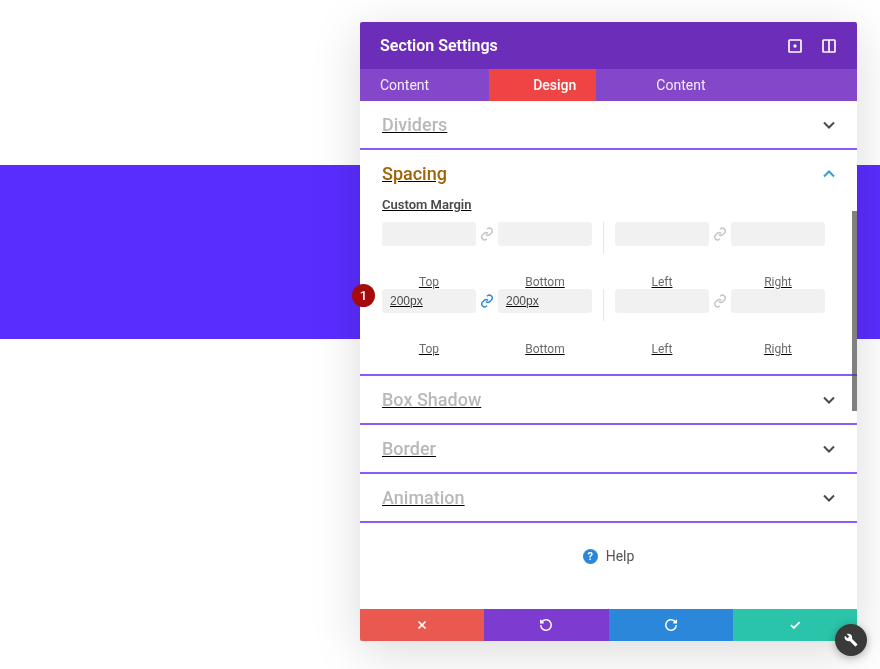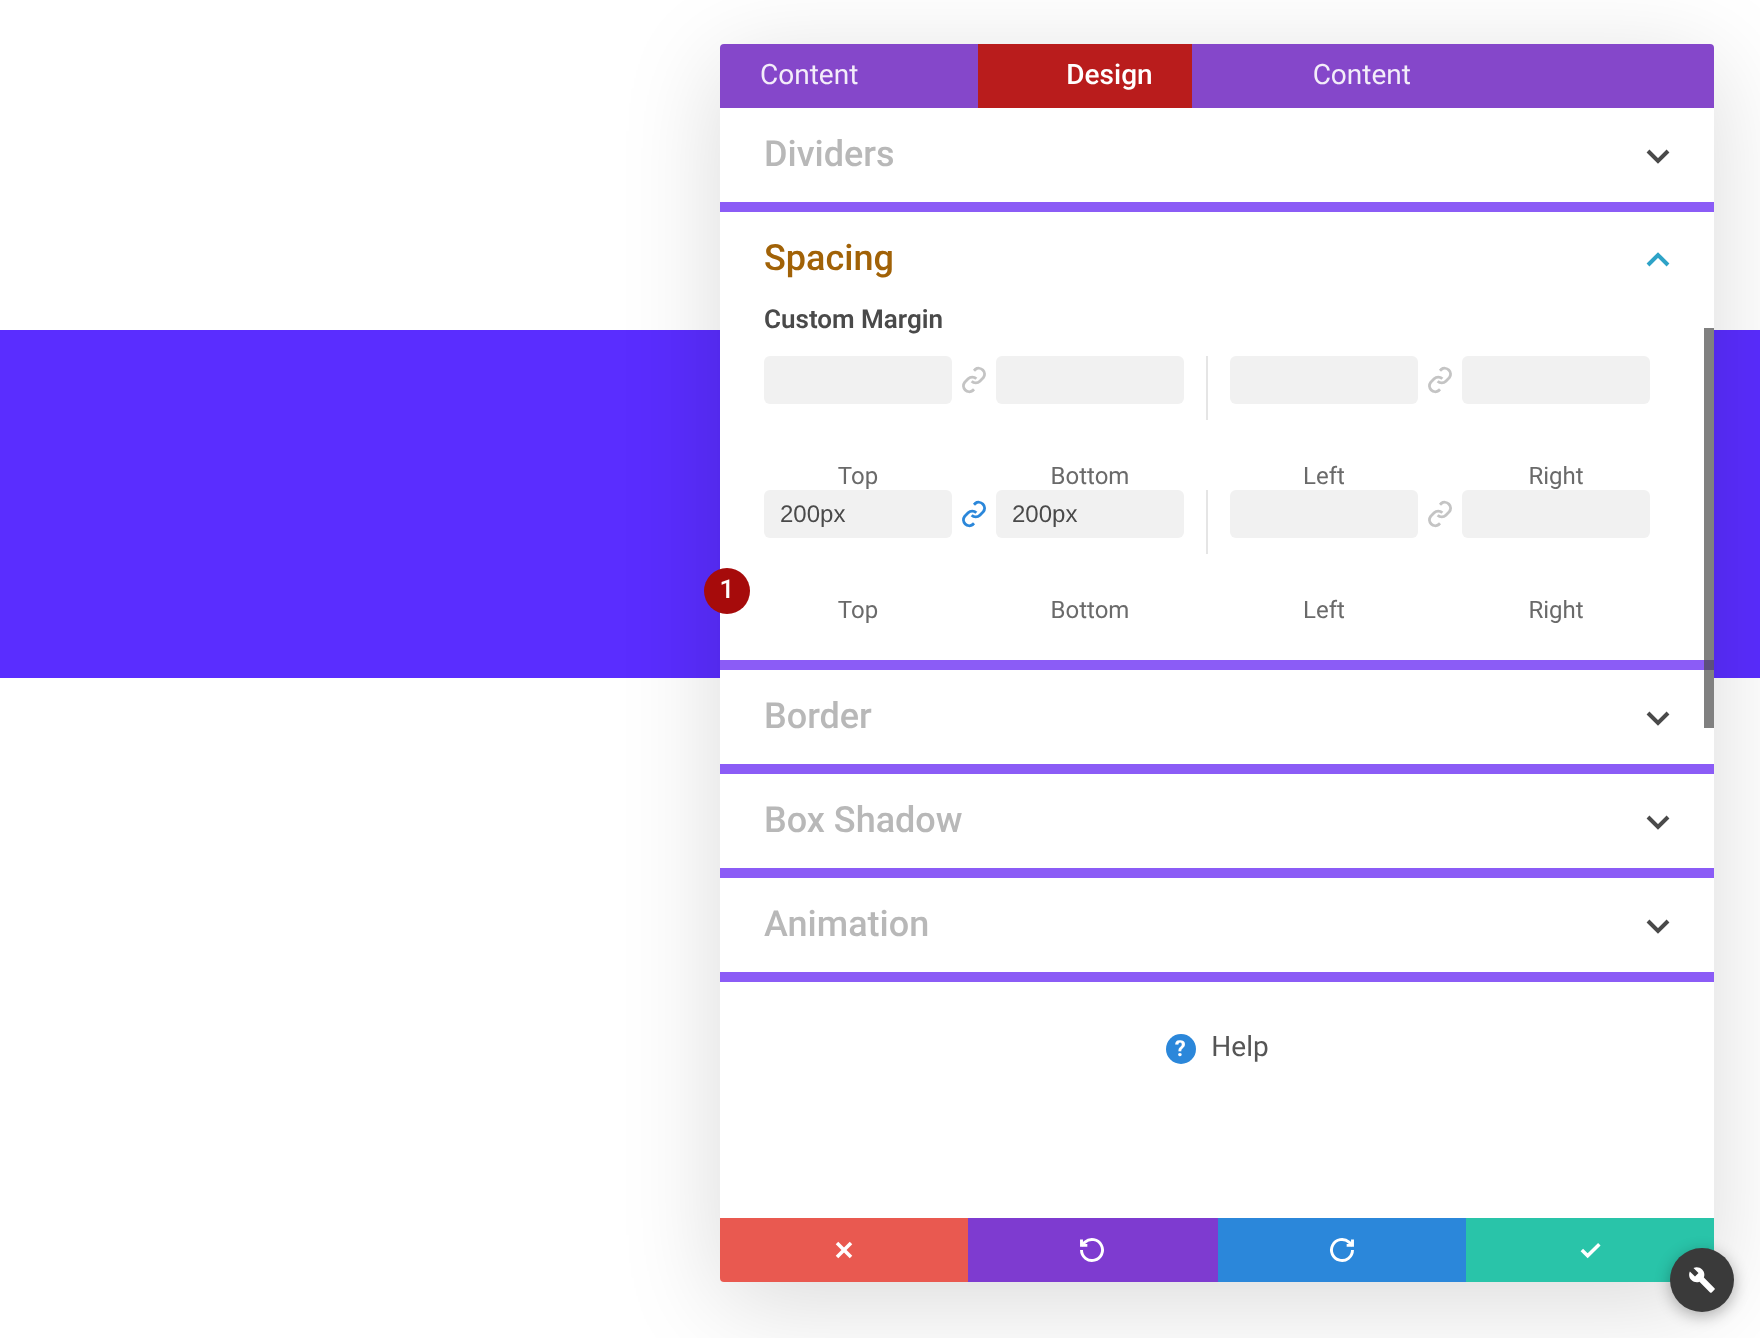--- a/index.html
+++ b/index.html
@@ -69,42 +69,43 @@
       gap: 40px;
     }
     .tab {
       padding: 8px 20px;
       color: #fff;
       font-size: 14px;
       cursor: pointer;
       opacity: 0.9;
     }
     .tab.active {
-      background: #b91c1c;
+      background: #ef4444;
       font-weight: 500;
       opacity: 1;
       padding-left: 44px;
     }
     .panel-body {
       flex: 1;
       overflow-y: auto;
       position: relative;
     }
     .scrollbar-indicator {
       position: absolute;
       right: 0;
       top: 110px;
       width: 5px;
       height: 200px;
       background: #4a4a4a;
       opacity: 0.7;
       z-index: 15;
     }
     .accordion-section {
-      border-bottom: 5px solid #8b5cf6;
+      border-bottom: 2px solid #8b5cf6;
+      text-decoration: underline;
     }
     .accordion-header {
       padding: 13px 22px;
       display: flex;
       justify-content: space-between;
       align-items: center;
       cursor: pointer;
     }
     .accordion-title {
       font-size: 18px;
@@ -254,20 +255,37 @@
     }
     .floating-round-btn svg { width: 14px; height: 14px; color: #fff; }
   </style>
 </head>
 <body>
 
 <div class="bg-purple-strip"></div>
 
 <div class="settings-panel">
 
+  <div class="panel-header">
+    <div class="panel-title">Section Settings</div>
+    <div class="panel-header-icons">
+      <div class="header-icon-btn">
+        <svg viewBox="0 0 24 24" fill="none" stroke="#fff" stroke-width="2.5">
+            <rect x="3" y="3" width="18" height="18" rx="1"></rect>
+            <circle cx="12" cy="12" r="2.5" fill="#fff" stroke="none"></circle>
+          </svg>
+      </div>
+      <div class="header-icon-btn">
+        <svg viewBox="0 0 24 24" fill="none" stroke="#fff" stroke-width="2.5">
+            <rect x="3" y="3" width="18" height="18" rx="1"></rect>
+            <line x1="12" y1="3" x2="12" y2="21"></line>
+          </svg>
+      </div>
+    </div>
+  </div>
 
   <div class="tabs-row">
     <div class="tab">Content</div>
     <div class="tab active">Design</div>
     <div class="tab">Content</div>
   </div>
 
   <div class="panel-body">
     <div class="scrollbar-indicator"></div>
 
@@ -356,32 +374,32 @@
             <input class="spacing-input" value="" style="">
             <div class="spacing-sub-label">Right</div>
           </div>
         </div>
 
       </div>
     </div>
 
     <div class="accordion-section">
       <div class="accordion-header">
-        <div class="accordion-title">Border</div>
+        <div class="accordion-title">Box Shadow</div>
         <div class="chevron">
           <svg viewBox="0 0 12 8" fill="none" stroke="currentColor" stroke-width="2">
               <polyline points="1,1.5 6,6.5 11,1.5"></polyline>
             </svg>
         </div>
       </div>
     </div>
 
     <div class="accordion-section">
       <div class="accordion-header">
-        <div class="accordion-title">Box Shadow</div>
+        <div class="accordion-title">Border</div>
         <div class="chevron">
           <svg viewBox="0 0 12 8" fill="none" stroke="currentColor" stroke-width="2">
               <polyline points="1,1.5 6,6.5 11,1.5"></polyline>
             </svg>
         </div>
       </div>
     </div>
 
 
     <div class="accordion-section">

